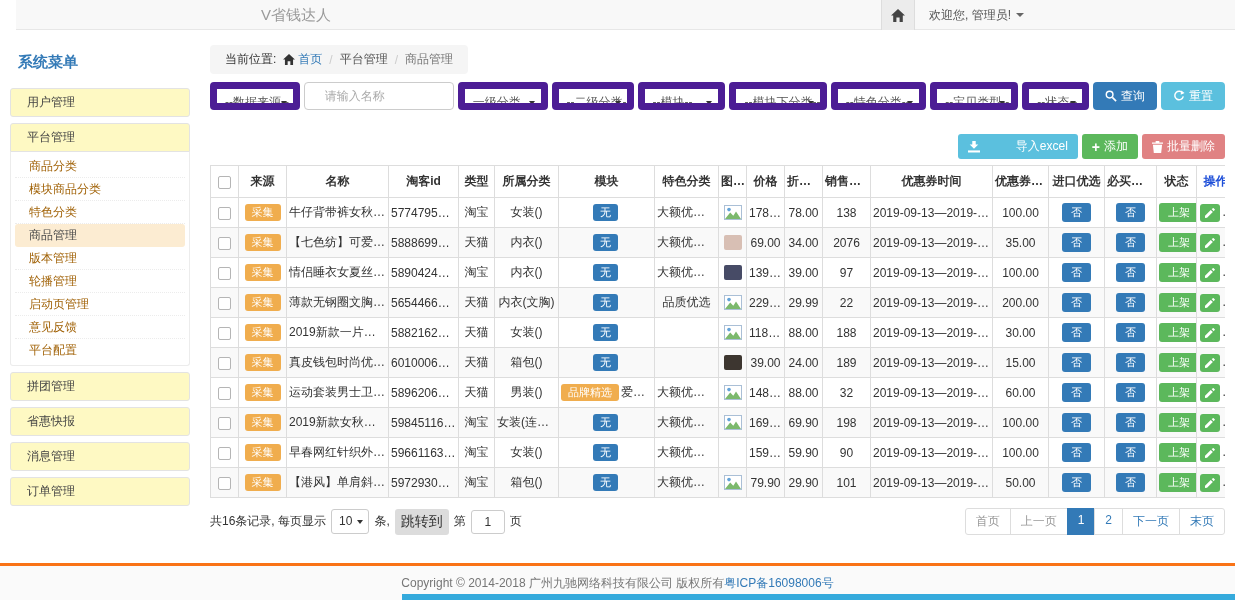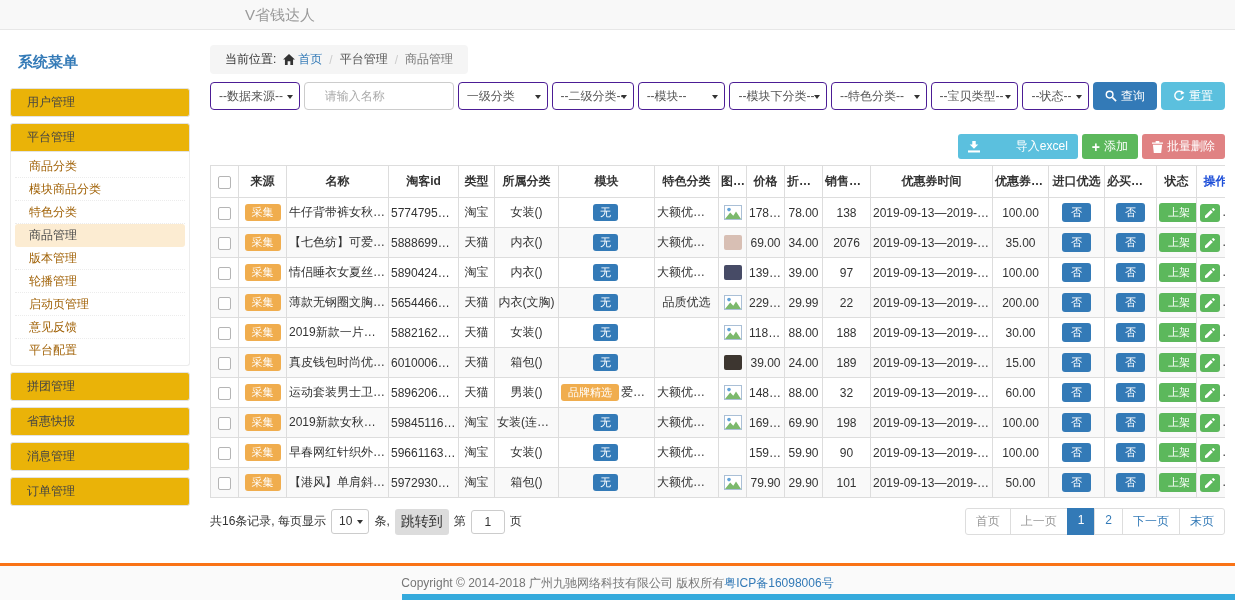--- a/index.html
+++ b/index.html
@@ -3,51 +3,51 @@
 <meta charset="utf-8">
 <style>
   * { box-sizing: border-box; margin: 0; padding: 0; }
   html,body { width:1235px; height:600px; }
   body {
     position: relative; overflow: hidden; background: #fff;
     font-family: "Liberation Sans", "DejaVu Sans", sans-serif;
     font-size: 12px; color: #333;
   }
   
-  .top-header { position:absolute; top:0; left:0; right:0; height:30px;
+  .top-header { position:absolute; top:0; left:16px; right:0; height:30px;
     background:#f8f8f8; border-bottom:1px solid #e7e7e7; }
   .h-title { position:absolute; left:245px; top:6px; font-size:15px; color:#9a9a9a; }
   .h-right { position:absolute; left:865px; top:0; height:30px; display:flex; align-items:center; }
   .home-box { width:34px; height:30px; background:#ececec; border-left:1px solid #ddd;
     border-right:1px solid #ddd; display:flex; align-items:center; justify-content:center; cursor:pointer; }
   .welcome { margin-left:14px; color:#555; display:flex; align-items:center; gap:5px; cursor:pointer; }
   .caret { width:0; height:0; border-left:4px solid transparent; border-right:4px solid transparent;
     border-top:4px solid #666; display:inline-block; }
   
   .sidebar { position:absolute; left:10px; top:45px; width:180px; bottom:37px; overflow:hidden; background:#fff; }
   .s-heading { color:#337ab7; font-weight:bold; font-size:15px; padding:8px 8px 10px 8px; }
-  .panel { height:29px; line-height:27px; margin-top:6px; background:#eab308; border:1px solid #e3e3e3;
+  .panel { height:29px; line-height:27px; margin-top:6px; background:#fef9c3; border:1px solid #e3e3e3;
     border-radius:3px; padding-left:16px; color:#444; cursor:pointer; }
   .submenu { border:1px solid #ececec; border-top:none; border-radius:0 0 3px 3px; padding:3px 4px; }
   .sub-item { height:23px; line-height:22px; padding-left:14px; color:#a16207;
     border-bottom:1px dotted #ececec; cursor:pointer; }
   .sub-item:last-child { border-bottom:none; }
   .sub-item.active { background:#fcecd2; border-radius:3px; color:#4a4a4a; border-bottom-color:transparent; }
   
   .main { position:absolute; left:210px; right:10px; top:45px; bottom:37px; overflow:hidden; }
   .breadcrumb { display:inline-flex; align-items:center; gap:7px; background:#f5f5f5;
     border-radius:4px; padding:6px 15px; color:#777; }
   .breadcrumb .pfx { color:#333; }
   .breadcrumb a.home { color:#337ab7; text-decoration:none; display:inline-flex; align-items:center; gap:3px; cursor:pointer; }
   .breadcrumb .sep { color:#ccc; }
   .breadcrumb .lvl1 { color:#555; }
   .breadcrumb .lvl2 { color:#777; }
   
   .filter-row { display:flex; align-items:center; gap:4px; margin-top:8px; }
-  .sel { position:relative; height:28px; line-height:26px; border:1px solid #4c1d95; border-radius:4px;
+  .sel { position:relative; height:28px; line-height:26px; border:7px solid #4c1d95; border-radius:4px;
     background:#fff; padding:0 18px 0 8px; color:#555; cursor:pointer; white-space:nowrap; overflow:hidden; }
   .sel::after { content:""; position:absolute; right:6px; top:12px; width:0; height:0;
     border-left:3.5px solid transparent; border-right:3.5px solid transparent; border-top:4px solid #333; }
   .txt-input { height:28px; width:150px; border:1px solid #ccc; border-radius:4px; padding:0 20px;
     font-family:inherit; font-size:12px; color:#555; }
   .txt-input::placeholder { color:#aaa; }
   .btn { display:inline-flex; align-items:center; justify-content:center; gap:4px; color:#fff;
     border:none; border-radius:4px; height:28px; padding:0 12px; font-size:12px; cursor:pointer;
     font-family:inherit; white-space:nowrap; }
   .btn-search { background:#337ab7; }
@@ -99,20 +99,31 @@
   .footer { position:absolute; left:0; right:0; bottom:0; height:37px; background:#fafafa;
     border-top:3px solid #f97316; text-align:center; padding-top:9px; color:#767676; }
   .footer a { color:#337ab7; text-decoration:none; cursor:pointer; }
   .bottom-strip { position:absolute; left:402px; right:0; bottom:0; height:6px; background:#35aadc; z-index:5; }
 </style>
 </head>
 <body>
 
 <div class="top-header">
   <div class="h-title">V省钱达人</div>
+  <div class="h-right">
+    <div class="home-box">
+      <svg width="14" height="13" viewBox="0 0 14 13">
+          <path fill="#444" d="M7 0 L14 6.5 H11.8 V13 H8.6 V8.6 H5.4 V13 H2.2 V6.5 H0 Z"></path>
+        </svg>
+    </div>
+    <div class="welcome">
+      <span>欢迎您, 管理员!</span>
+      <span class="caret"></span>
+    </div>
+  </div>
 </div>
 
 <div class="sidebar">
   <div class="s-heading">系统菜单</div>
   <div class="panel">用户管理</div>
   <div class="panel" style="border-radius:3px 3px 0 0;">平台管理</div>
   <div class="submenu">
       <div class="sub-item">商品分类</div>
       <div class="sub-item">模块商品分类</div>
       <div class="sub-item">特色分类</div>

